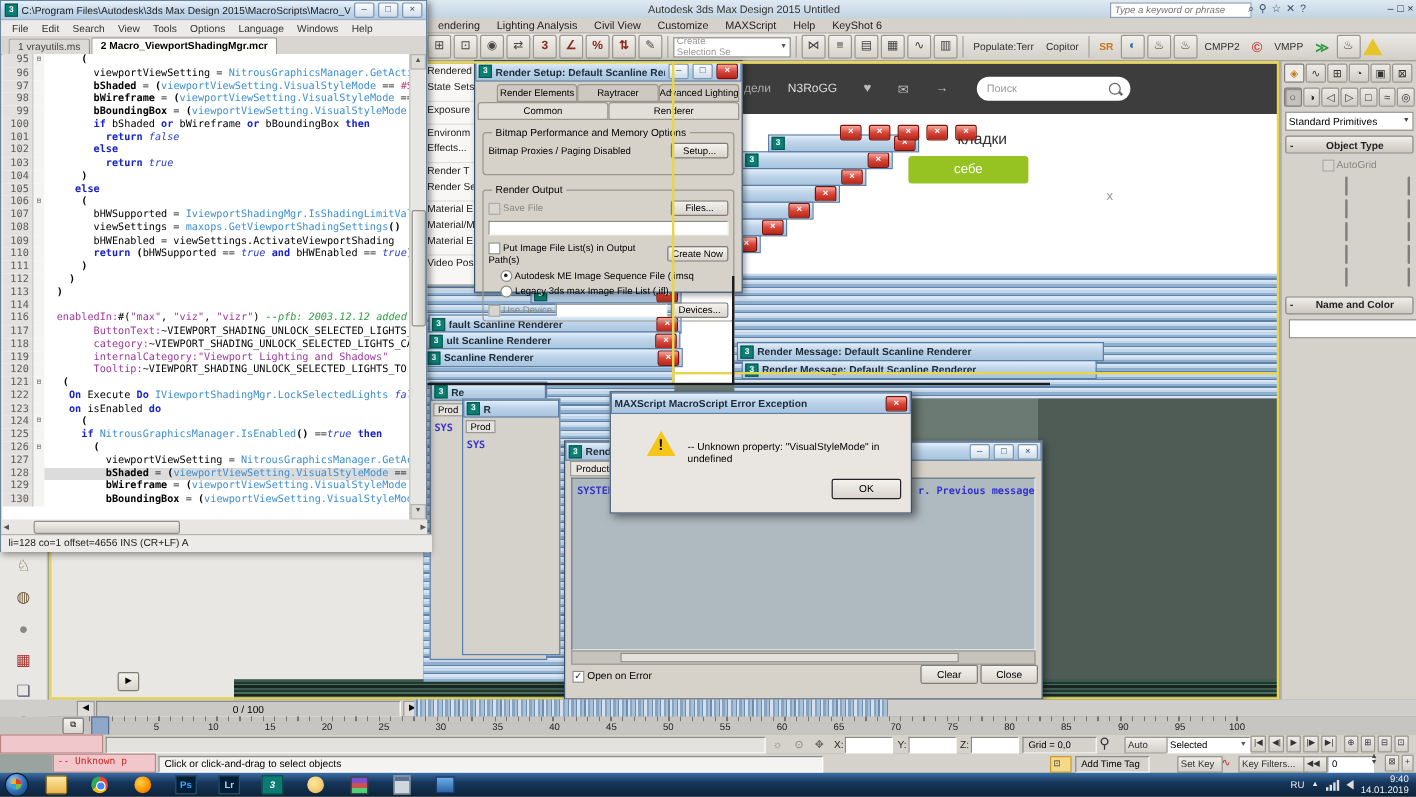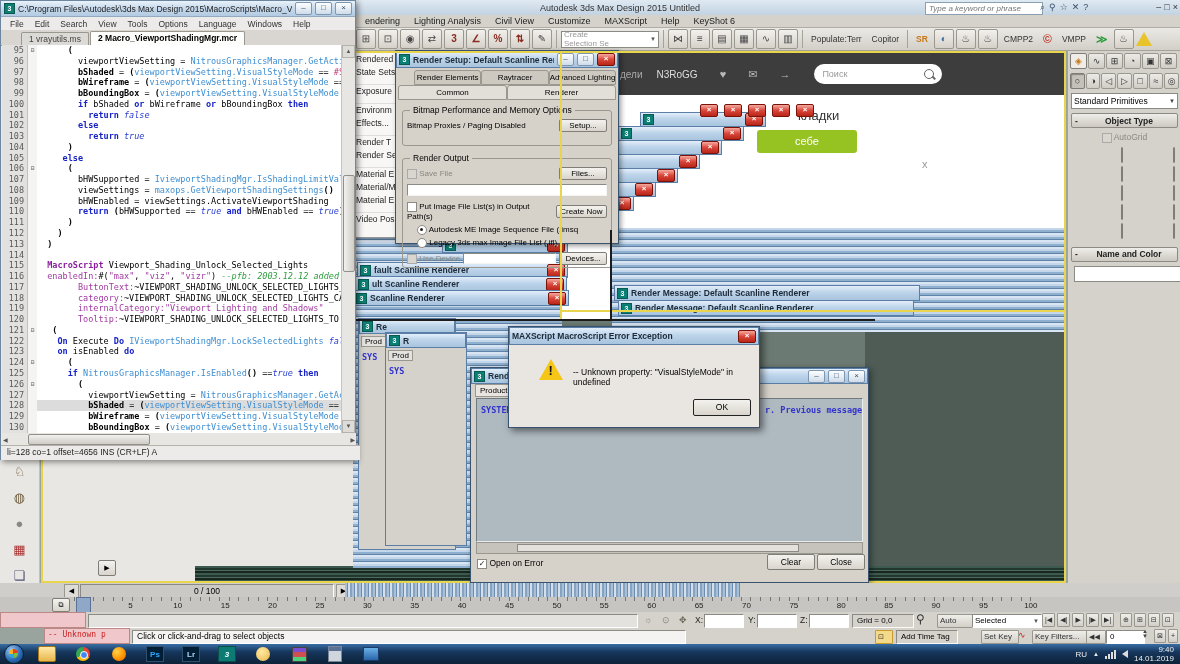--- a/index.html
+++ b/index.html
@@ -29,21 +29,21 @@
   .stripesHd{background:repeating-linear-gradient(180deg,#3d5a50 0 2px,#22382f 2px 4px,#4d6a5e 4px 5px,#17271f 5px 7px);}
   .stripesV{background:repeating-linear-gradient(90deg,#a8bfd8 0 2px,#6e8cae 2px 3px,#d5e0ec 3px 5px,#87a3c2 5px 7px);}
   
   #editor{left:0;top:0;width:354px;height:458px;background:#ecebe9;border:1px solid #6d86a0;
     box-shadow:2px 2px 6px rgba(0,0,0,.45);z-index:40;}
   #ed-title{height:15px;background:linear-gradient(#e9f2fb,#c6d9ec 50%,#b2cbe2);
     display:flex;align-items:center;gap:3px;padding:0 3px;border-bottom:1px solid #93a9bf;}
   #ed-title .t{flex:1;font-size:8.5px;color:#222;overflow:hidden;white-space:nowrap;}
   #ed-menu{height:13px;display:flex;align-items:center;gap:1px;padding:0 4px;background:#ecebe9;}
   #ed-menu span{padding:0 5px;font-size:8.5px;color:#333;}
-  #ed-tabs{height:15px;display:flex;align-items:flex-end;background:#d9d6d2;border-bottom:1px solid #9a978f;padding-left:20px;}
+  #ed-tabs{height:15px;display:flex;align-items:flex-end;background:#d9d6d2;border-bottom:1px solid #9a978f;padding-left:6px;}
   .edtab{border:1px solid #9a978f;border-bottom:none;padding:1px 7px;font-size:8.5px;background:#dcdad6;color:#444;border-radius:2px 2px 0 0;margin-right:1px;}
   .edtab.act{background:#fdfdfc;color:#000;font-weight:bold;padding-bottom:2px;}
   #code{position:absolute;left:1px;top:44px;width:339px;height:388px;background:#fff;overflow:hidden;
     font-family:"DejaVu Sans Mono",monospace;font-size:8.5px;}
   .cl{height:10.77px;line-height:10.77px;display:flex;white-space:pre;}
   .cl.hl .lt{background:#dcdcdc;}
   .ln{width:22px;flex:0 0 auto;background:#e2e1df;color:#5a5a5a;text-align:right;padding-right:3px;border-right:1px solid #c2c1bf;}
   .fc{width:9px;flex:0 0 auto;background:#f4f4f3;color:#555;font-size:6px;line-height:10.5px;text-align:center;}
   .lt{flex:1;overflow:hidden;}
   .d{color:#000}.B{color:#000;font-weight:bold}.k{color:#1723c8;font-weight:bold}
@@ -599,21 +599,20 @@
         <div class="cl"><span class="ln">105</span><span class="fc"></span><span class="lt"><span class="k">     else</span></span></div>
         <div class="cl"><span class="ln">106</span><span class="fc">⊟</span><span class="lt"><span class="B">      (</span></span></div>
         <div class="cl"><span class="ln">107</span><span class="fc"></span><span class="lt"><span class="d">        bHWSupported = </span><span class="f">IviewportShadingMgr.IsShadingLimitValid </span></span></div>
         <div class="cl"><span class="ln">108</span><span class="fc"></span><span class="lt"><span class="d">        viewSettings = </span><span class="f">maxops.GetViewportShadingSettings</span><span class="B">()</span></span></div>
         <div class="cl"><span class="ln">109</span><span class="fc"></span><span class="lt"><span class="d">        bHWEnabled = viewSettings.ActivateViewportShading</span></span></div>
         <div class="cl"><span class="ln">110</span><span class="fc"></span><span class="lt"><span class="k">        return </span><span class="B">(</span><span class="d">bHWSupported == </span><span class="i">true </span><span class="k">and </span><span class="d">bHWEnabled == </span><span class="i">true</span><span class="B">)</span></span></div>
         <div class="cl"><span class="ln">111</span><span class="fc"></span><span class="lt"><span class="B">      )</span></span></div>
         <div class="cl"><span class="ln">112</span><span class="fc"></span><span class="lt"><span class="B">    )</span></span></div>
         <div class="cl"><span class="ln">113</span><span class="fc"></span><span class="lt"><span class="B">  )</span></span></div>
         <div class="cl"><span class="ln">114</span><span class="fc"></span><span class="lt"></span></div>
-        <div class="cl"><span class="ln">115</span><span class="fc"></span><span class="lt"><span class="m">  MacroScript </span><span class="d">Viewport_Shading_Unlock_Selected_Lights</span></span></div>
         <div class="cl"><span class="ln">116</span><span class="fc"></span><span class="lt"><span class="p">  enabledIn:</span><span class="d">#(</span><span class="s">"max"</span><span class="d">, </span><span class="s">"viz"</span><span class="d">, </span><span class="s">"vizr"</span><span class="d">) </span><span class="c">--pfb: 2003.12.12 added product switch</span></span></div>
         <div class="cl"><span class="ln">117</span><span class="fc"></span><span class="lt"><span class="p">        ButtonText:</span><span class="d">~VIEWPORT_SHADING_UNLOCK_SELECTED_LIGHTS_BT</span></span></div>
         <div class="cl"><span class="ln">118</span><span class="fc"></span><span class="lt"><span class="p">        category:</span><span class="d">~VIEWPORT_SHADING_UNLOCK_SELECTED_LIGHTS_CAT</span></span></div>
         <div class="cl"><span class="ln">119</span><span class="fc"></span><span class="lt"><span class="p">        internalCategory:</span><span class="s">"Viewport Lighting and Shadows"</span></span></div>
         <div class="cl"><span class="ln">120</span><span class="fc"></span><span class="lt"><span class="p">        Tooltip:</span><span class="d">~VIEWPORT_SHADING_UNLOCK_SELECTED_LIGHTS_TO</span></span></div>
         <div class="cl"><span class="ln">121</span><span class="fc">⊟</span><span class="lt"><span class="B">   (</span></span></div>
         <div class="cl"><span class="ln">122</span><span class="fc"></span><span class="lt"><span class="k">    On </span><span class="d">Execute </span><span class="k">Do </span><span class="f">IViewportShadingMgr.LockSelectedLights </span><span class="i">false</span></span></div>
         <div class="cl"><span class="ln">123</span><span class="fc"></span><span class="lt"><span class="k">    on </span><span class="d">isEnabled </span><span class="k">do</span></span></div>
         <div class="cl"><span class="ln">124</span><span class="fc">⊟</span><span class="lt"><span class="B">      (</span></span></div>
         <div class="cl"><span class="ln">125</span><span class="fc"></span><span class="lt"><span class="k">      if </span><span class="f">NitrousGraphicsManager.IsEnabled</span><span class="B">() </span><span class="d">==</span><span class="i">true </span><span class="k">then</span></span></div>

